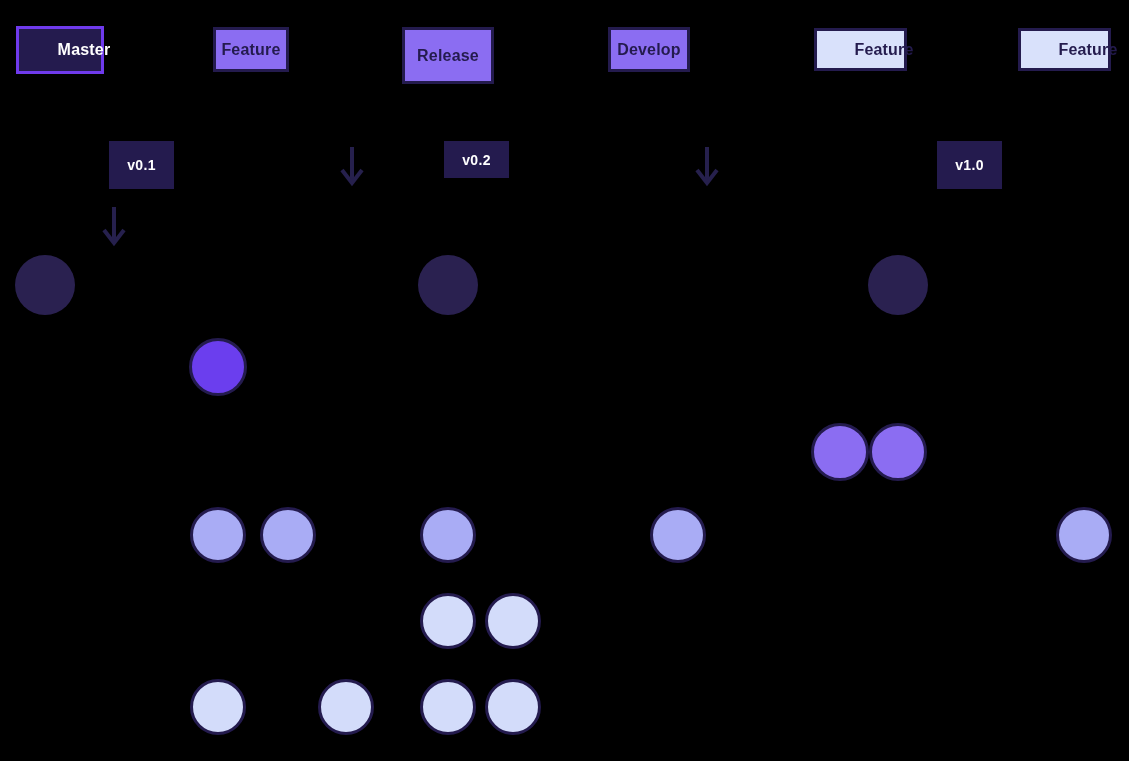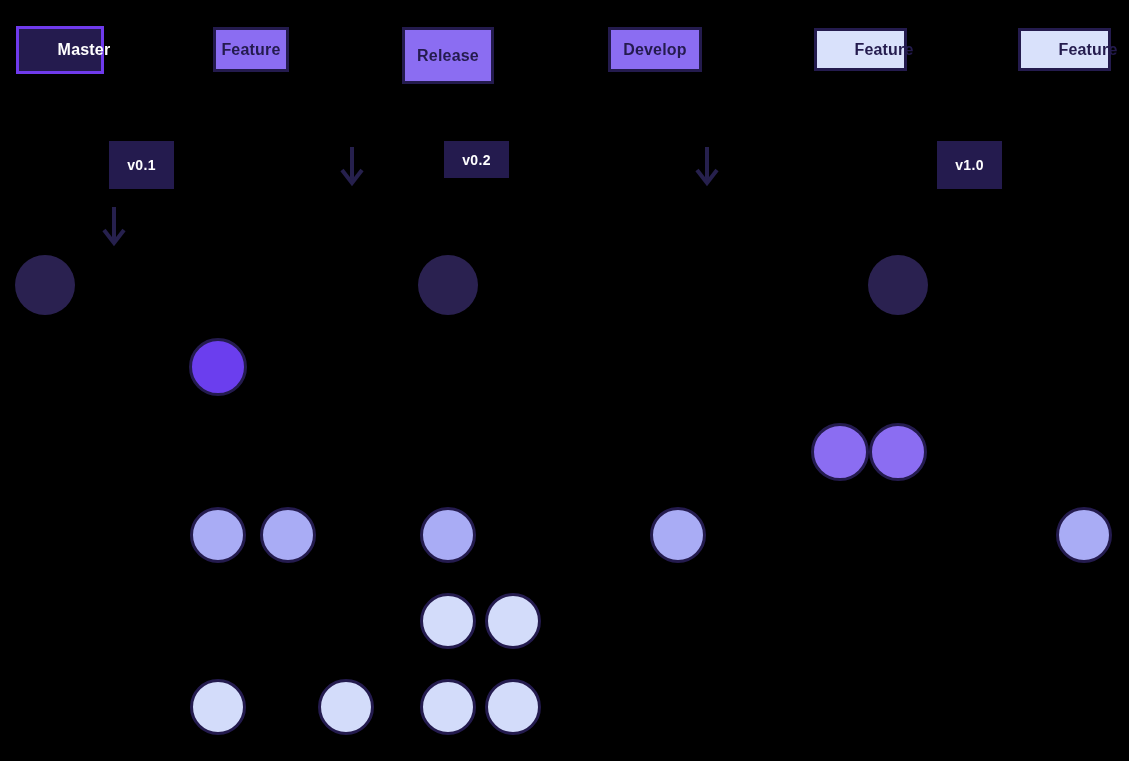--- a/index.html
+++ b/index.html
@@ -102,21 +102,21 @@
     border: 3px solid #241b4e;
   }
 </style>
 </head>
 <body>
 
 <div id="stage">
     <div class="lane-chip chip-master" style="left: 16px; top: 26px; width: 88px; height: 48px;">Master</div>
     <div class="lane-chip chip-mid" style="left: 213px; top: 27px; width: 76px; height: 45px;">Feature</div>
     <div class="lane-chip chip-mid" style="left: 402px; top: 27px; width: 92px; height: 57px;">Release</div>
-    <div class="lane-chip chip-mid" style="left: 608px; top: 27px; width: 94px; height: 45px;">Develop</div>
+    <div class="lane-chip chip-mid" style="left: 608px; top: 27px; width: 82px; height: 45px;">Develop</div>
     <div class="lane-chip chip-light" style="left: 814px; top: 28px; width: 93px; height: 43px;">Feature</div>
     <div class="lane-chip chip-light" style="left: 1018px; top: 28px; width: 93px; height: 43px;">Feature</div>
     <div class="tag" style="left: 81px; top: 141px; width: 65px; height: 48px;">v0.1</div>
     <div class="tag" style="left: 416px; top: 141px; width: 65px; height: 37px;">v0.2</div>
     <div class="tag" style="left: 909px; top: 141px; width: 65px; height: 48px;">v1.0</div>
     <span class="arrow" style="left: 339px; top: 145px; width: 26px; height: 42px;">
       <svg width="26" height="42" viewBox="0 0 26 42" aria-hidden="true">
         <path d="M13 2 L13 36" stroke="#26204d" stroke-width="4" stroke-linecap="butt" fill="none"></path>
         <path d="M3 25 L13 38 L23 25" stroke="#26204d" stroke-width="4" fill="none" stroke-linecap="butt" stroke-linejoin="miter"></path>
       </svg>

